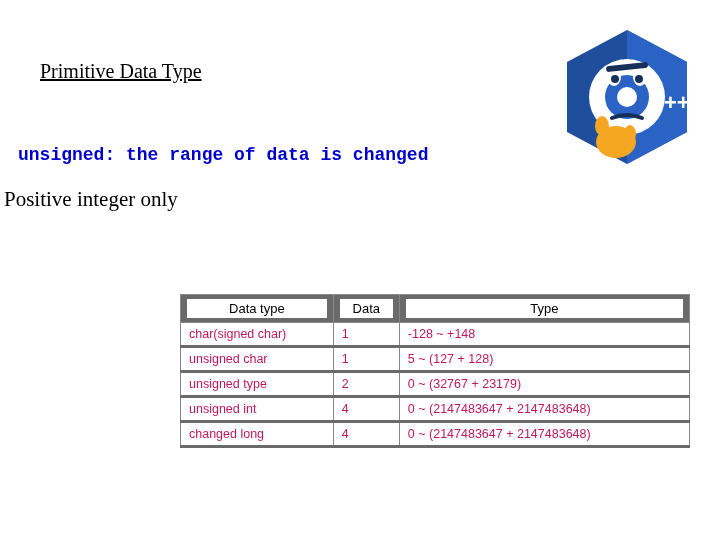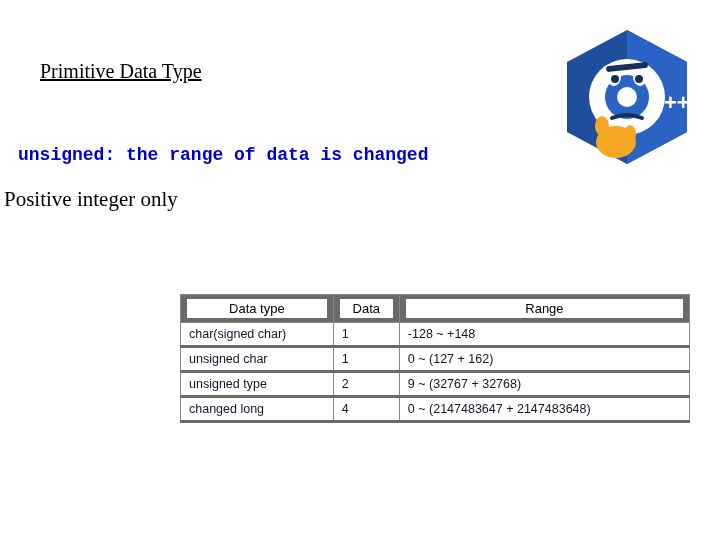--- a/index.html
+++ b/index.html
@@ -67,21 +67,21 @@
     display: block;
     background: #fff;
     padding: 2px 0;
     font-weight: normal;
     color: #000;
   }
   tbody td {
     border: 1px solid #888;
     background: #fff;
     padding: 4px 8px;
-    color: #0f172a;
+    color: #be185d;
     font-size: 12.5px;
   }
   tbody tr { border-bottom: 3px solid #6a6a6a; }
   col.c1 { width: 30%; }
   col.c2 { width: 13%; }
   col.c3 { width: 57%; }
 </style>
 </head>
 <body>
 
@@ -131,39 +131,44 @@
       </colgroup>
     <thead>
       <tr>
         <th>
             <span class="hdr-inner">Data type</span>
           </th>
         <th>
             <span class="hdr-inner">Data</span>
           </th>
         <th>
-            <span class="hdr-inner">Range</span>
+            <span class="hdr-inner">Type</span>
           </th>
       </tr>
     </thead>
     <tbody>
       <tr>
         <td>char(signed char)</td>
         <td>1</td>
         <td>-128 ~ +148</td>
       </tr>
       <tr>
         <td>unsigned char</td>
         <td>1</td>
-        <td>0 ~ (127 + 162)</td>
+        <td>5 ~ (127 + 128)</td>
       </tr>
       <tr>
         <td>unsigned type</td>
         <td>2</td>
-        <td>9 ~ (32767 + 32768)</td>
+        <td>0 ~ (32767 + 23179)</td>
+      </tr>
+      <tr>
+        <td>unsigned int</td>
+        <td>4</td>
+        <td>0 ~ (2147483647 + 2147483648)</td>
       </tr>
       <tr>
         <td>changed long</td>
         <td>4</td>
         <td>0 ~ (2147483647 + 2147483648)</td>
       </tr>
     </tbody>
   </table>
 </div>
 

